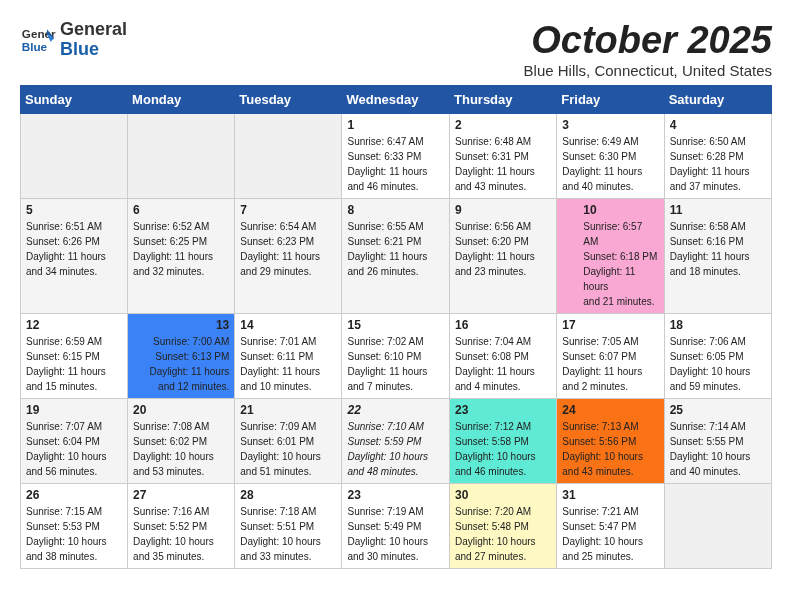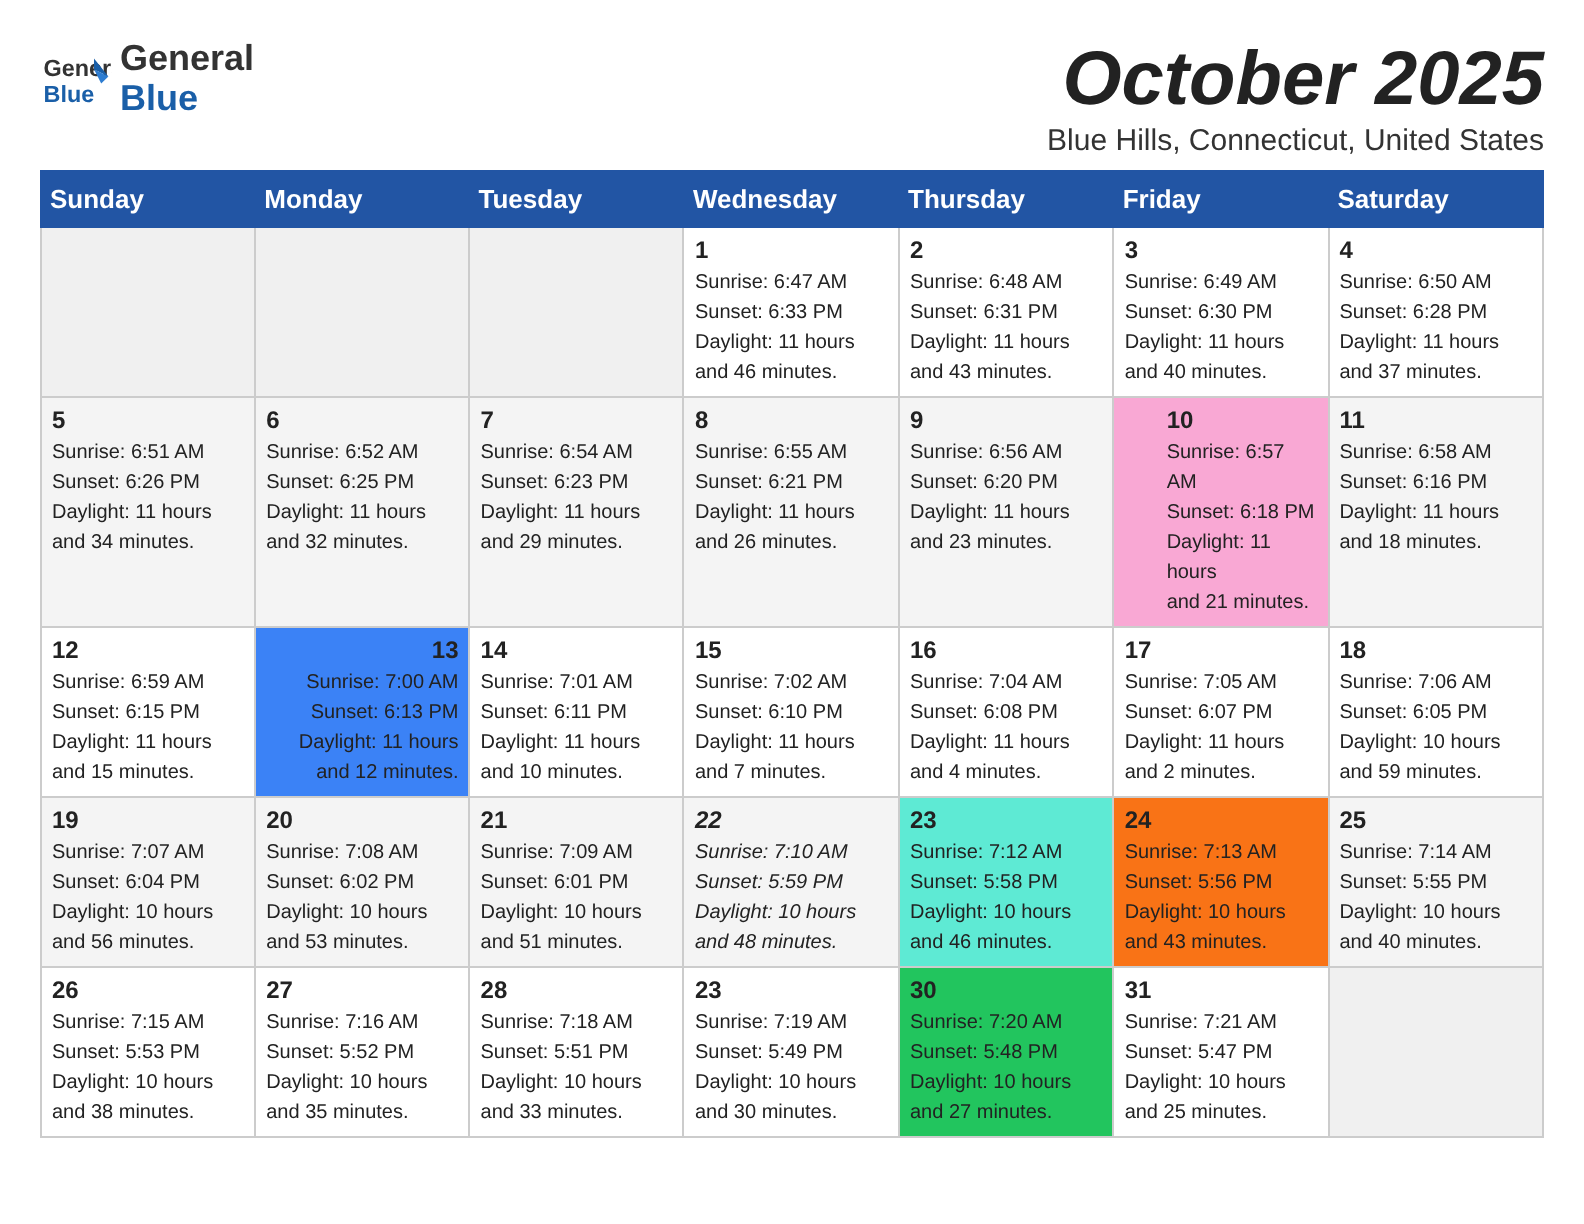--- a/index.html
+++ b/index.html
@@ -253,21 +253,21 @@
             <div class="day-info">Sunrise: 7:16 AM<br>Sunset: 5:52 PM<br>Daylight: 10 hours<br>and 35 minutes.</div>
           </td>
           <td style="background: rgb(255, 255, 255);">
             <span class="day-num">28</span>
             <div class="day-info">Sunrise: 7:18 AM<br>Sunset: 5:51 PM<br>Daylight: 10 hours<br>and 33 minutes.</div>
           </td>
           <td style="background: rgb(255, 255, 255);">
             <span class="day-num">23</span>
             <div class="day-info">Sunrise: 7:19 AM<br>Sunset: 5:49 PM<br>Daylight: 10 hours<br>and 30 minutes.</div>
           </td>
-          <td style="background: #22c55e;">
+          <td style="background: #fef9c3;">
             <span class="day-num">30</span>
             <div class="day-info">Sunrise: 7:20 AM<br>Sunset: 5:48 PM<br>Daylight: 10 hours<br>and 27 minutes.</div>
           </td>
           <td style="background: rgb(255, 255, 255);">
             <span class="day-num">31</span>
             <div class="day-info">Sunrise: 7:21 AM<br>Sunset: 5:47 PM<br>Daylight: 10 hours<br>and 25 minutes.</div>
           </td>
           <td class="empty-cell"></td>
         </tr>
       </tbody>

